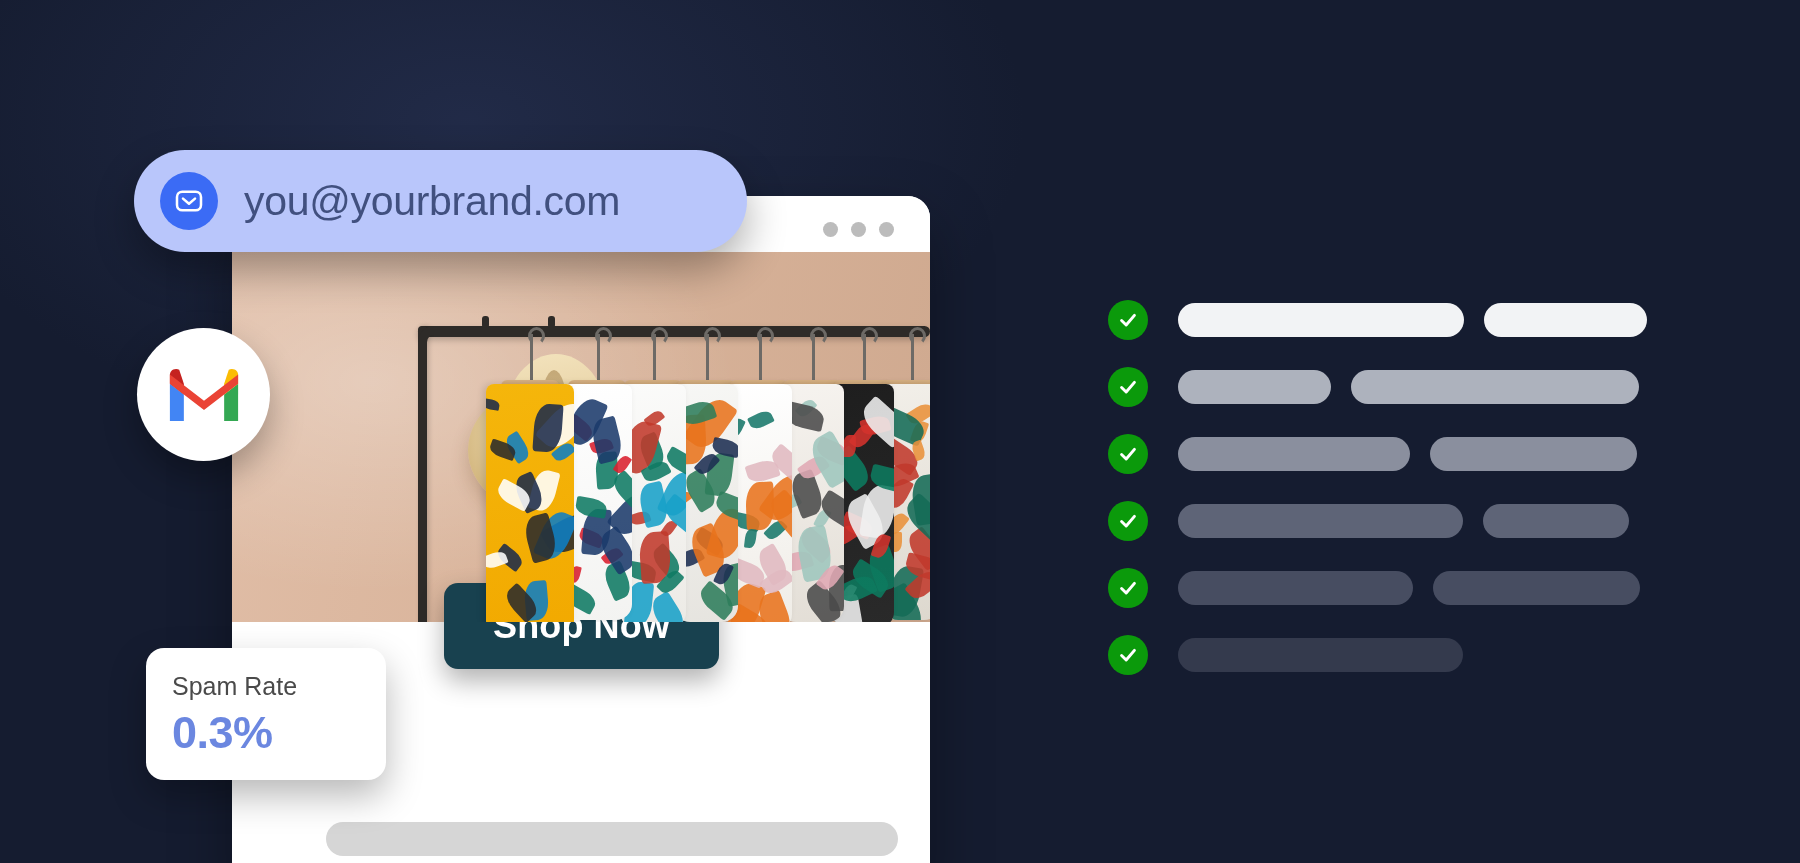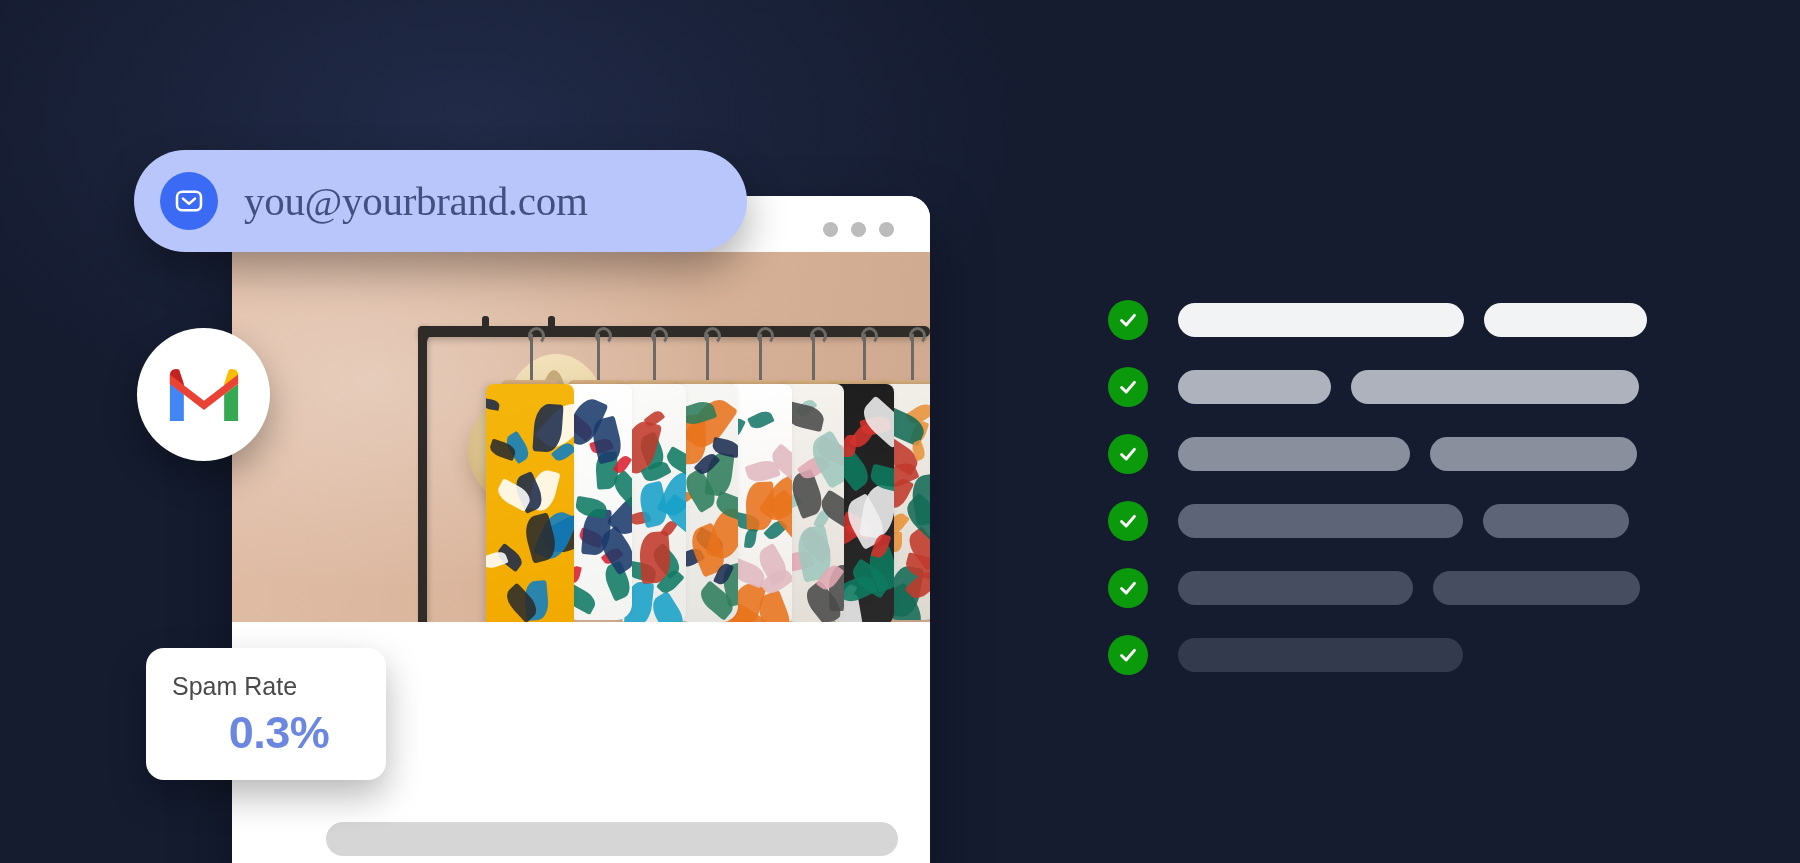--- a/index.html
+++ b/index.html
@@ -77,21 +77,20 @@
     color:#fff;font-size:36px;font-weight:bold;letter-spacing:.1px;
     box-shadow:0 12px 26px rgba(0,0,0,.3);
   }
 
   
   .email-pill{
     position:absolute;left:134px;top:150px;width:587px;height:102px;
     background:#b9c6fb;border-radius:51px;
     display:flex;align-items:center;gap:26px;padding-left:26px;
     box-shadow:0 18px 40px rgba(0,0,0,.32);
-    font-family:Liberation Serif, serif;
   }
   .mail-ic{width:58px;height:58px;border-radius:50%;background:#3b6bf5;
       display:flex;align-items:center;justify-content:center;flex:0 0 auto;}
   .email-txt{font-size:41px;color:#41507f;letter-spacing:-.3px;white-space:nowrap;}
 
   
   .gmail-badge{
     position:absolute;left:137px;top:328px;width:133px;height:133px;border-radius:50%;
     background:#fff;box-shadow:0 16px 34px rgba(0,0,0,.3);
     display:flex;align-items:center;justify-content:center;
@@ -105,21 +104,21 @@
   .yahoo-txt{font-family:"DejaVu Sans", sans-serif;font-size:44px;font-weight:bold;color:#5f01d1;letter-spacing:-2px;}
 
   
   .spam-card{
     position:absolute;left:146px;top:648px;width:240px;height:132px;
     background:#fff;border-radius:18px;
     box-shadow:0 16px 36px rgba(0,0,0,.28);
     padding:24px 0 0 26px;box-sizing:border-box;
   }
   .spam-label{font-size:25px;color:#4a4a4a;}
-  .spam-value{font-size:45px;font-weight:bold;color:#6b87e0;margin-top:6px;letter-spacing:-.5px;text-align:center;}
+  .spam-value{font-size:45px;font-weight:bold;color:#6b87e0;margin-top:6px;letter-spacing:-.5px;}
 
   
   .checklist{position:absolute;left:1108px;top:300px;width:584px;}
   .row{display:flex;align-items:center;gap:30px;margin-bottom:27px;}
   .check{width:40px;height:40px;border-radius:50%;background:#0b9a0b;flex:0 0 auto;
       display:flex;align-items:center;justify-content:center;}
   .bars{display:flex;gap:20px;flex:1;}
   .bar{height:34px;border-radius:17px;}
 </style>
 </head>
@@ -315,20 +314,21 @@
             <div class="lv" style="width: 18px; height: 30.6px; left: 8px; top: 94px; background: rgb(192, 57, 43); opacity: 0.88; transform: rotate(28deg);"></div>
           </div>
         </div>
     </div>
 
     <div class="card-body">
       <div class="body-bar"></div>
     </div>
   </div>
 
+  <div class="shop-btn">Shop Now</div>
 
   <div class="email-pill">
     <div class="mail-ic">
       <svg width="32" height="32" viewBox="0 0 24 24" fill="none" stroke="#ffffff" stroke-width="1.9" stroke-linecap="round" stroke-linejoin="round">
         <rect x="3" y="5" width="18" height="14" rx="4"></rect>
         <path d="M7.5 10.2 L12 14 L16.5 10.2"></path>
       </svg>
     </div>
     <div class="email-txt">you@yourbrand.com</div>
   </div>

